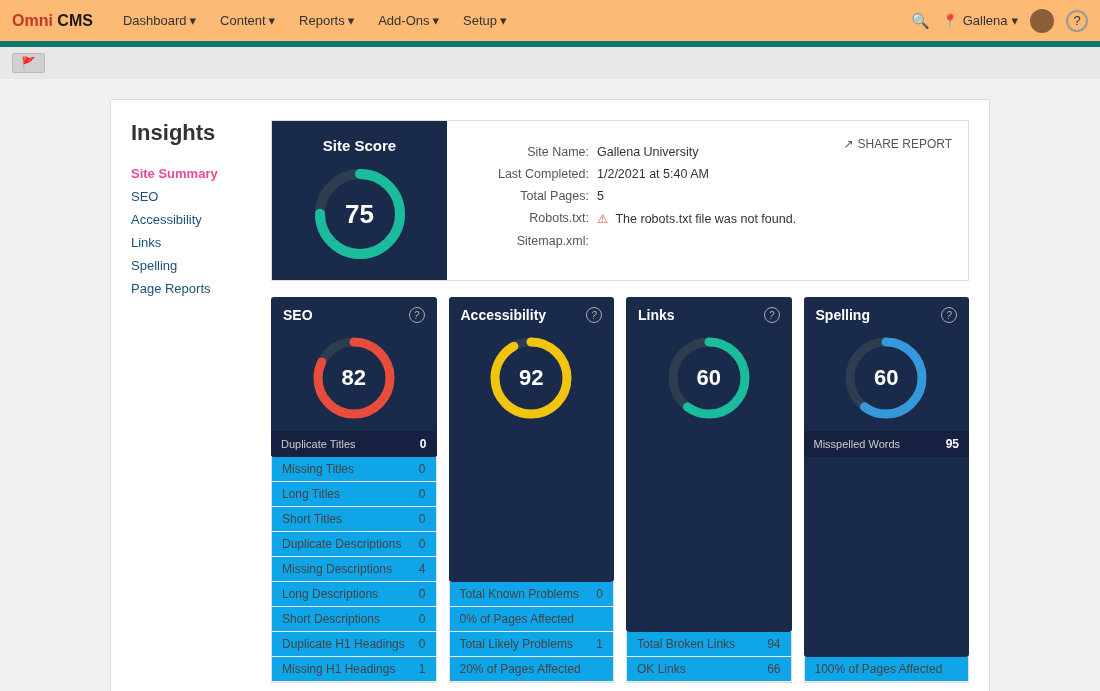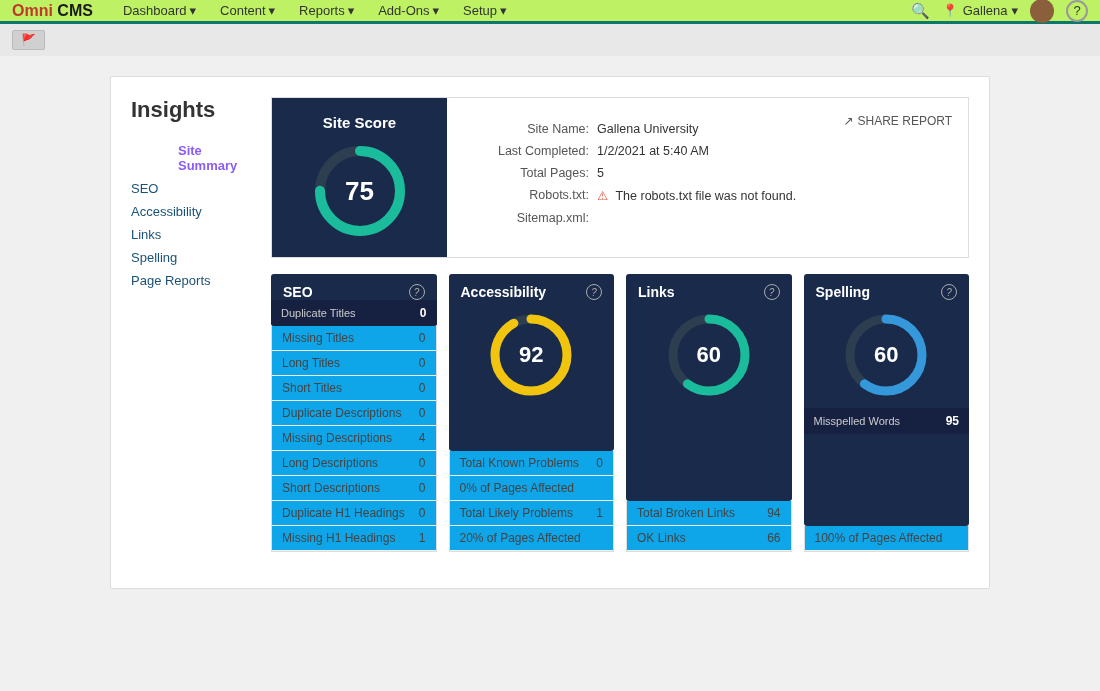--- a/index.html
+++ b/index.html
@@ -1,25 +1,25 @@
 <!DOCTYPE html>
 <html><head>
   <meta charset="utf-8">
   <style>
     * { box-sizing: border-box; margin: 0; padding: 0; }
     body { font-family: Arial, sans-serif; background: #f0f0f0; font-size: 13px; color: #333; }
 
     
     .top-nav {
-      background: #bef264;
-      border-bottom: 3px solid #0f766e;
+      background: #fdba74;
+      border-bottom: 6px solid #0f766e;
       display: flex;
       align-items: center;
       padding: 0 12px;
-      height: 24px;
+      height: 47px;
       position: relative;
     }
     .logo {
       font-size: 16px;
       font-weight: bold;
       color: #1a1a1a;
       margin-right: 20px;
     }
     .logo span { color: #c0392b; }
     .nav-items { display: flex; gap: 4px; flex: 1; }
@@ -99,22 +99,21 @@
     .sidebar-nav-item {
       display: block;
       padding: 4px 0;
       font-size: 13px;
       color: #1a5276;
       cursor: pointer;
       text-decoration: none;
     }
     .sidebar-nav-item.active {
       font-weight: bold;
-      color: #8b5cf6;
-      margin-left: 47px;
+      color: #ec4899;
     }
 
     
     .insights-main { flex: 1; }
 
     
     .site-score-row {
       display: flex;
       gap: 0;
       margin-bottom: 16px;
@@ -370,20 +369,29 @@
         </div>
 
         <div class="score-cards-row">
 
           <div class="card-column">
             <div class="score-card">
               <div class="score-card-header">
                 <span class="score-card-title">SEO</span>
                 <div class="help-icon">?</div>
               </div>
+              <div class="score-card-donut">
+                <div class="donut-container">
+                  <svg width="90" height="90" class="donut-svg">
+                    <circle cx="45" cy="45" r="36" fill="none" stroke="#2c3e50" stroke-width="9"></circle>
+                    <circle cx="45" cy="45" r="36" fill="none" stroke="#e74c3c" stroke-width="9" stroke-dasharray="186 226" stroke-linecap="round"></circle>
+                  </svg>
+                  <div class="donut-number">82</div>
+                </div>
+              </div>
               <div class="score-card-metric">
                 <span class="metric-label">Duplicate Titles</span>
                 <span class="metric-value">0</span>
               </div>
             </div>
             <div class="score-card-details">
               <div class="detail-row">
                   <span class="detail-label">Missing Titles</span>
                   <span class="detail-value">0</span>
                 </div>

